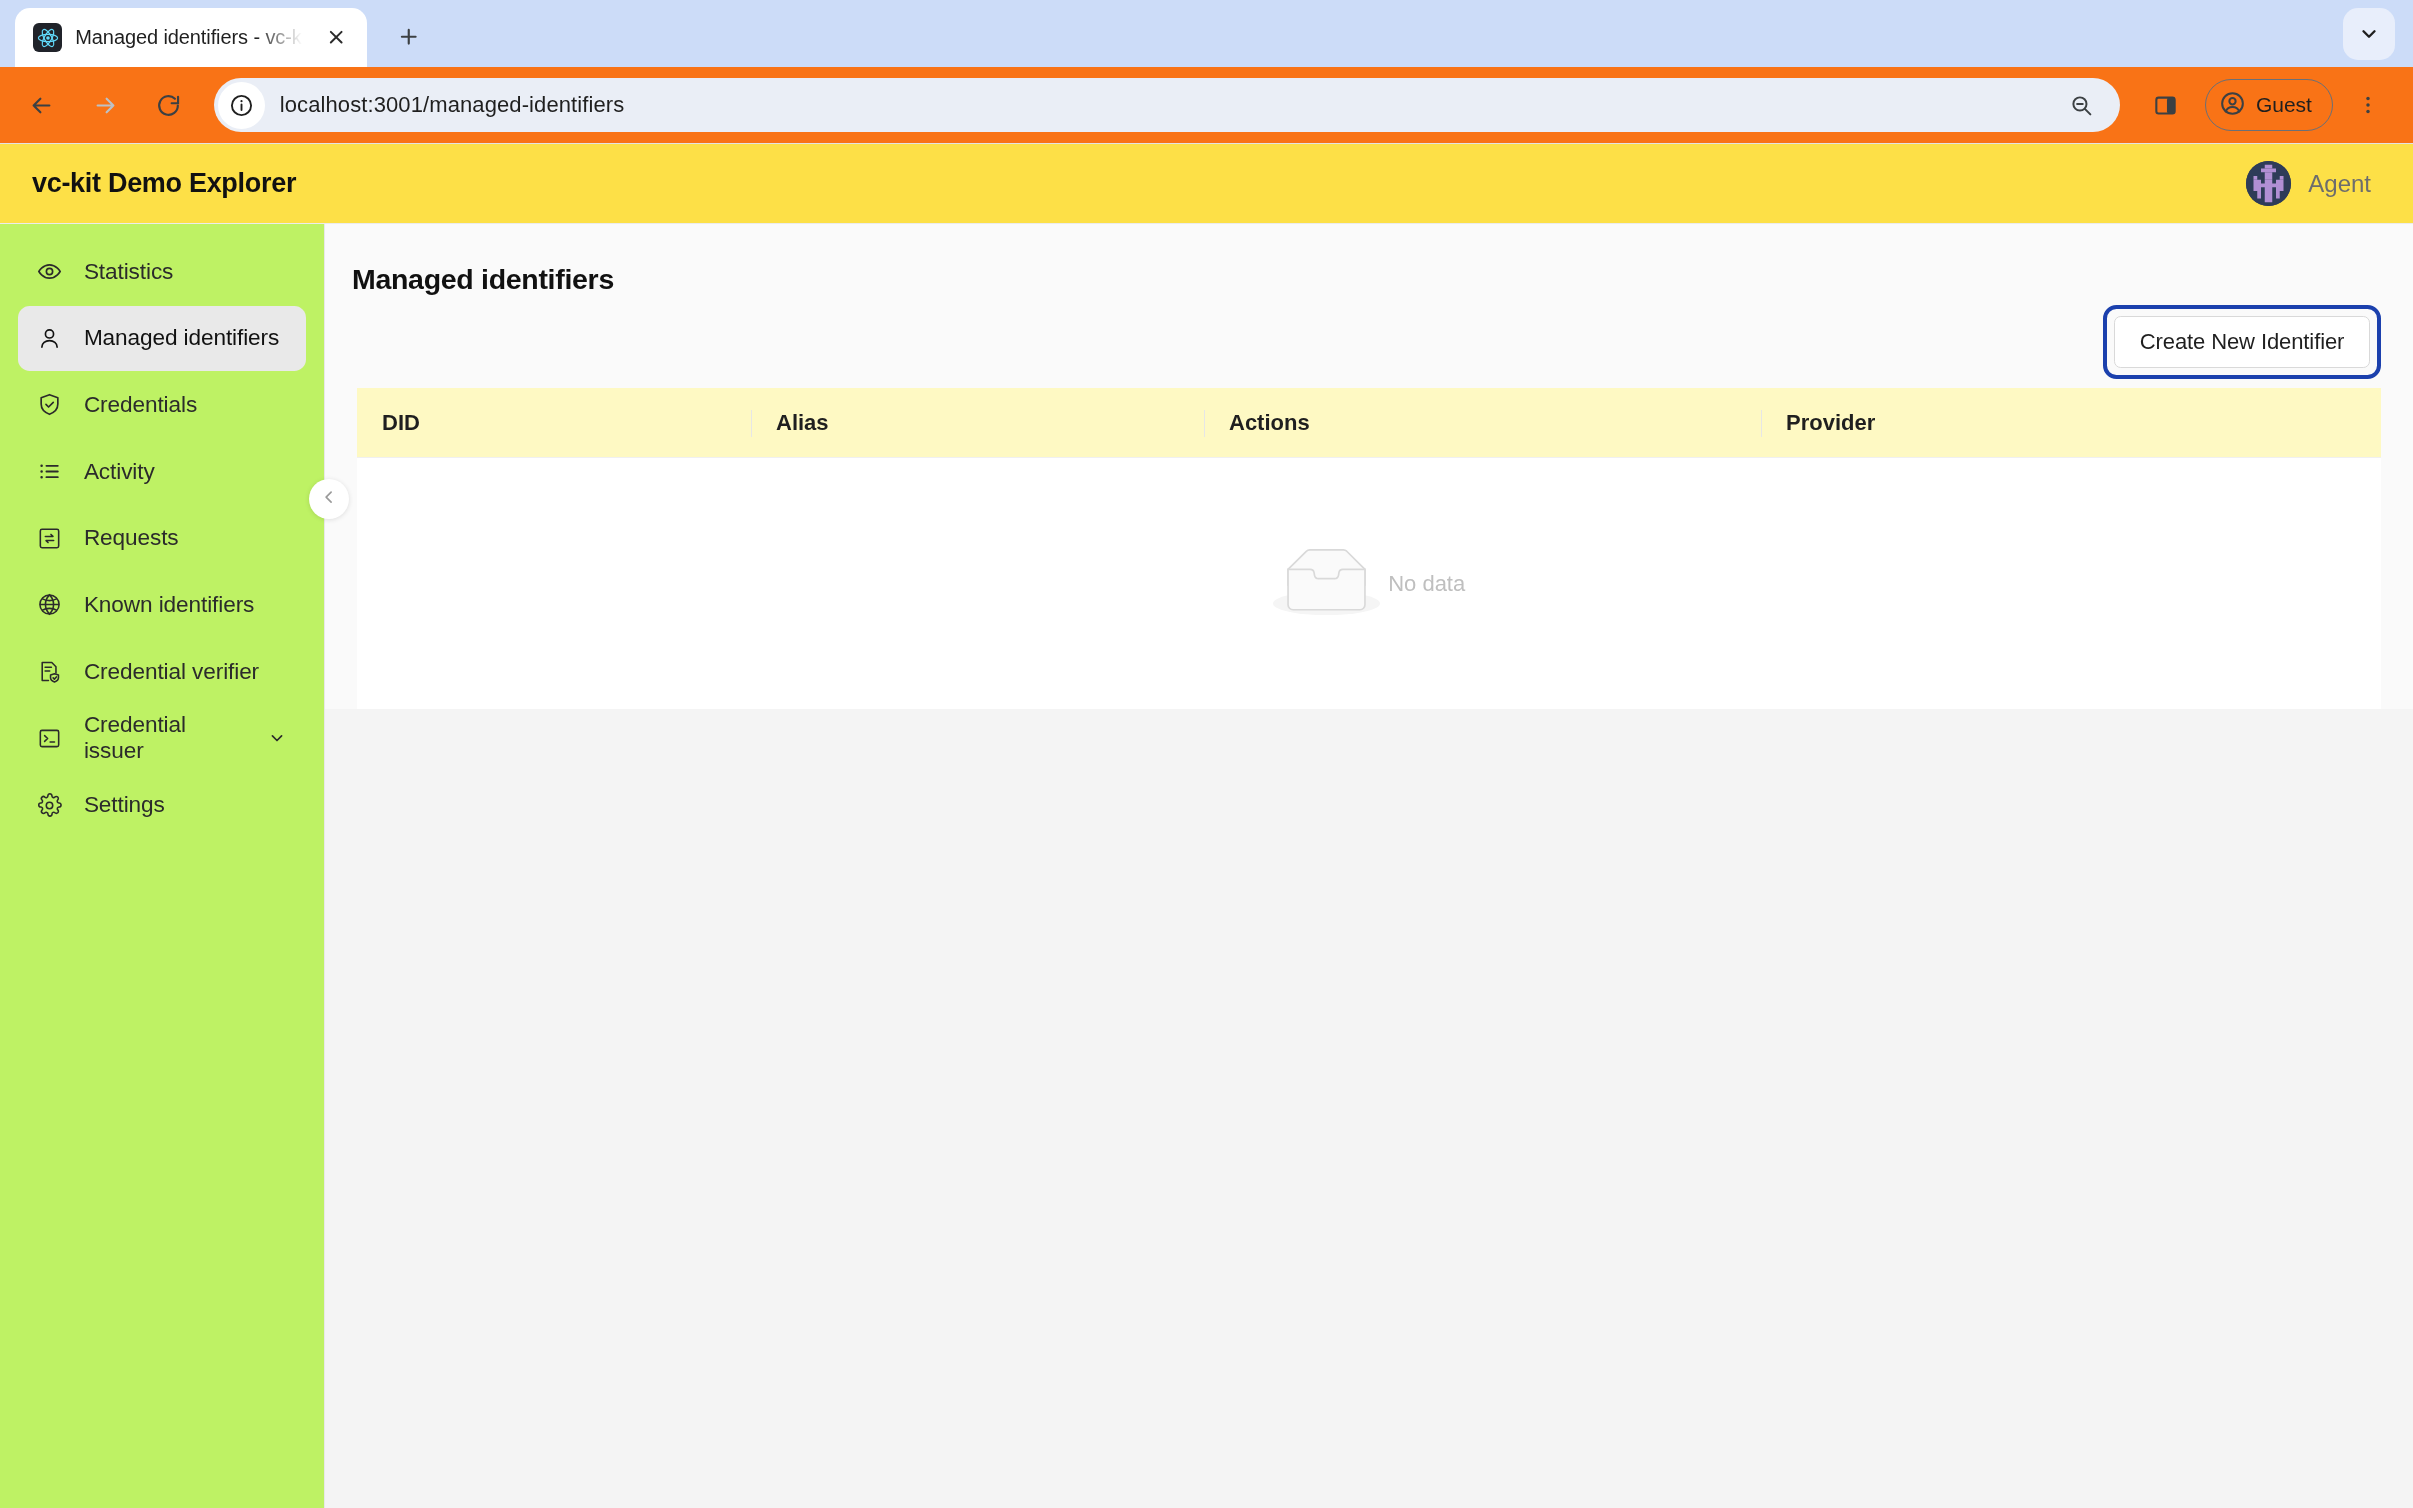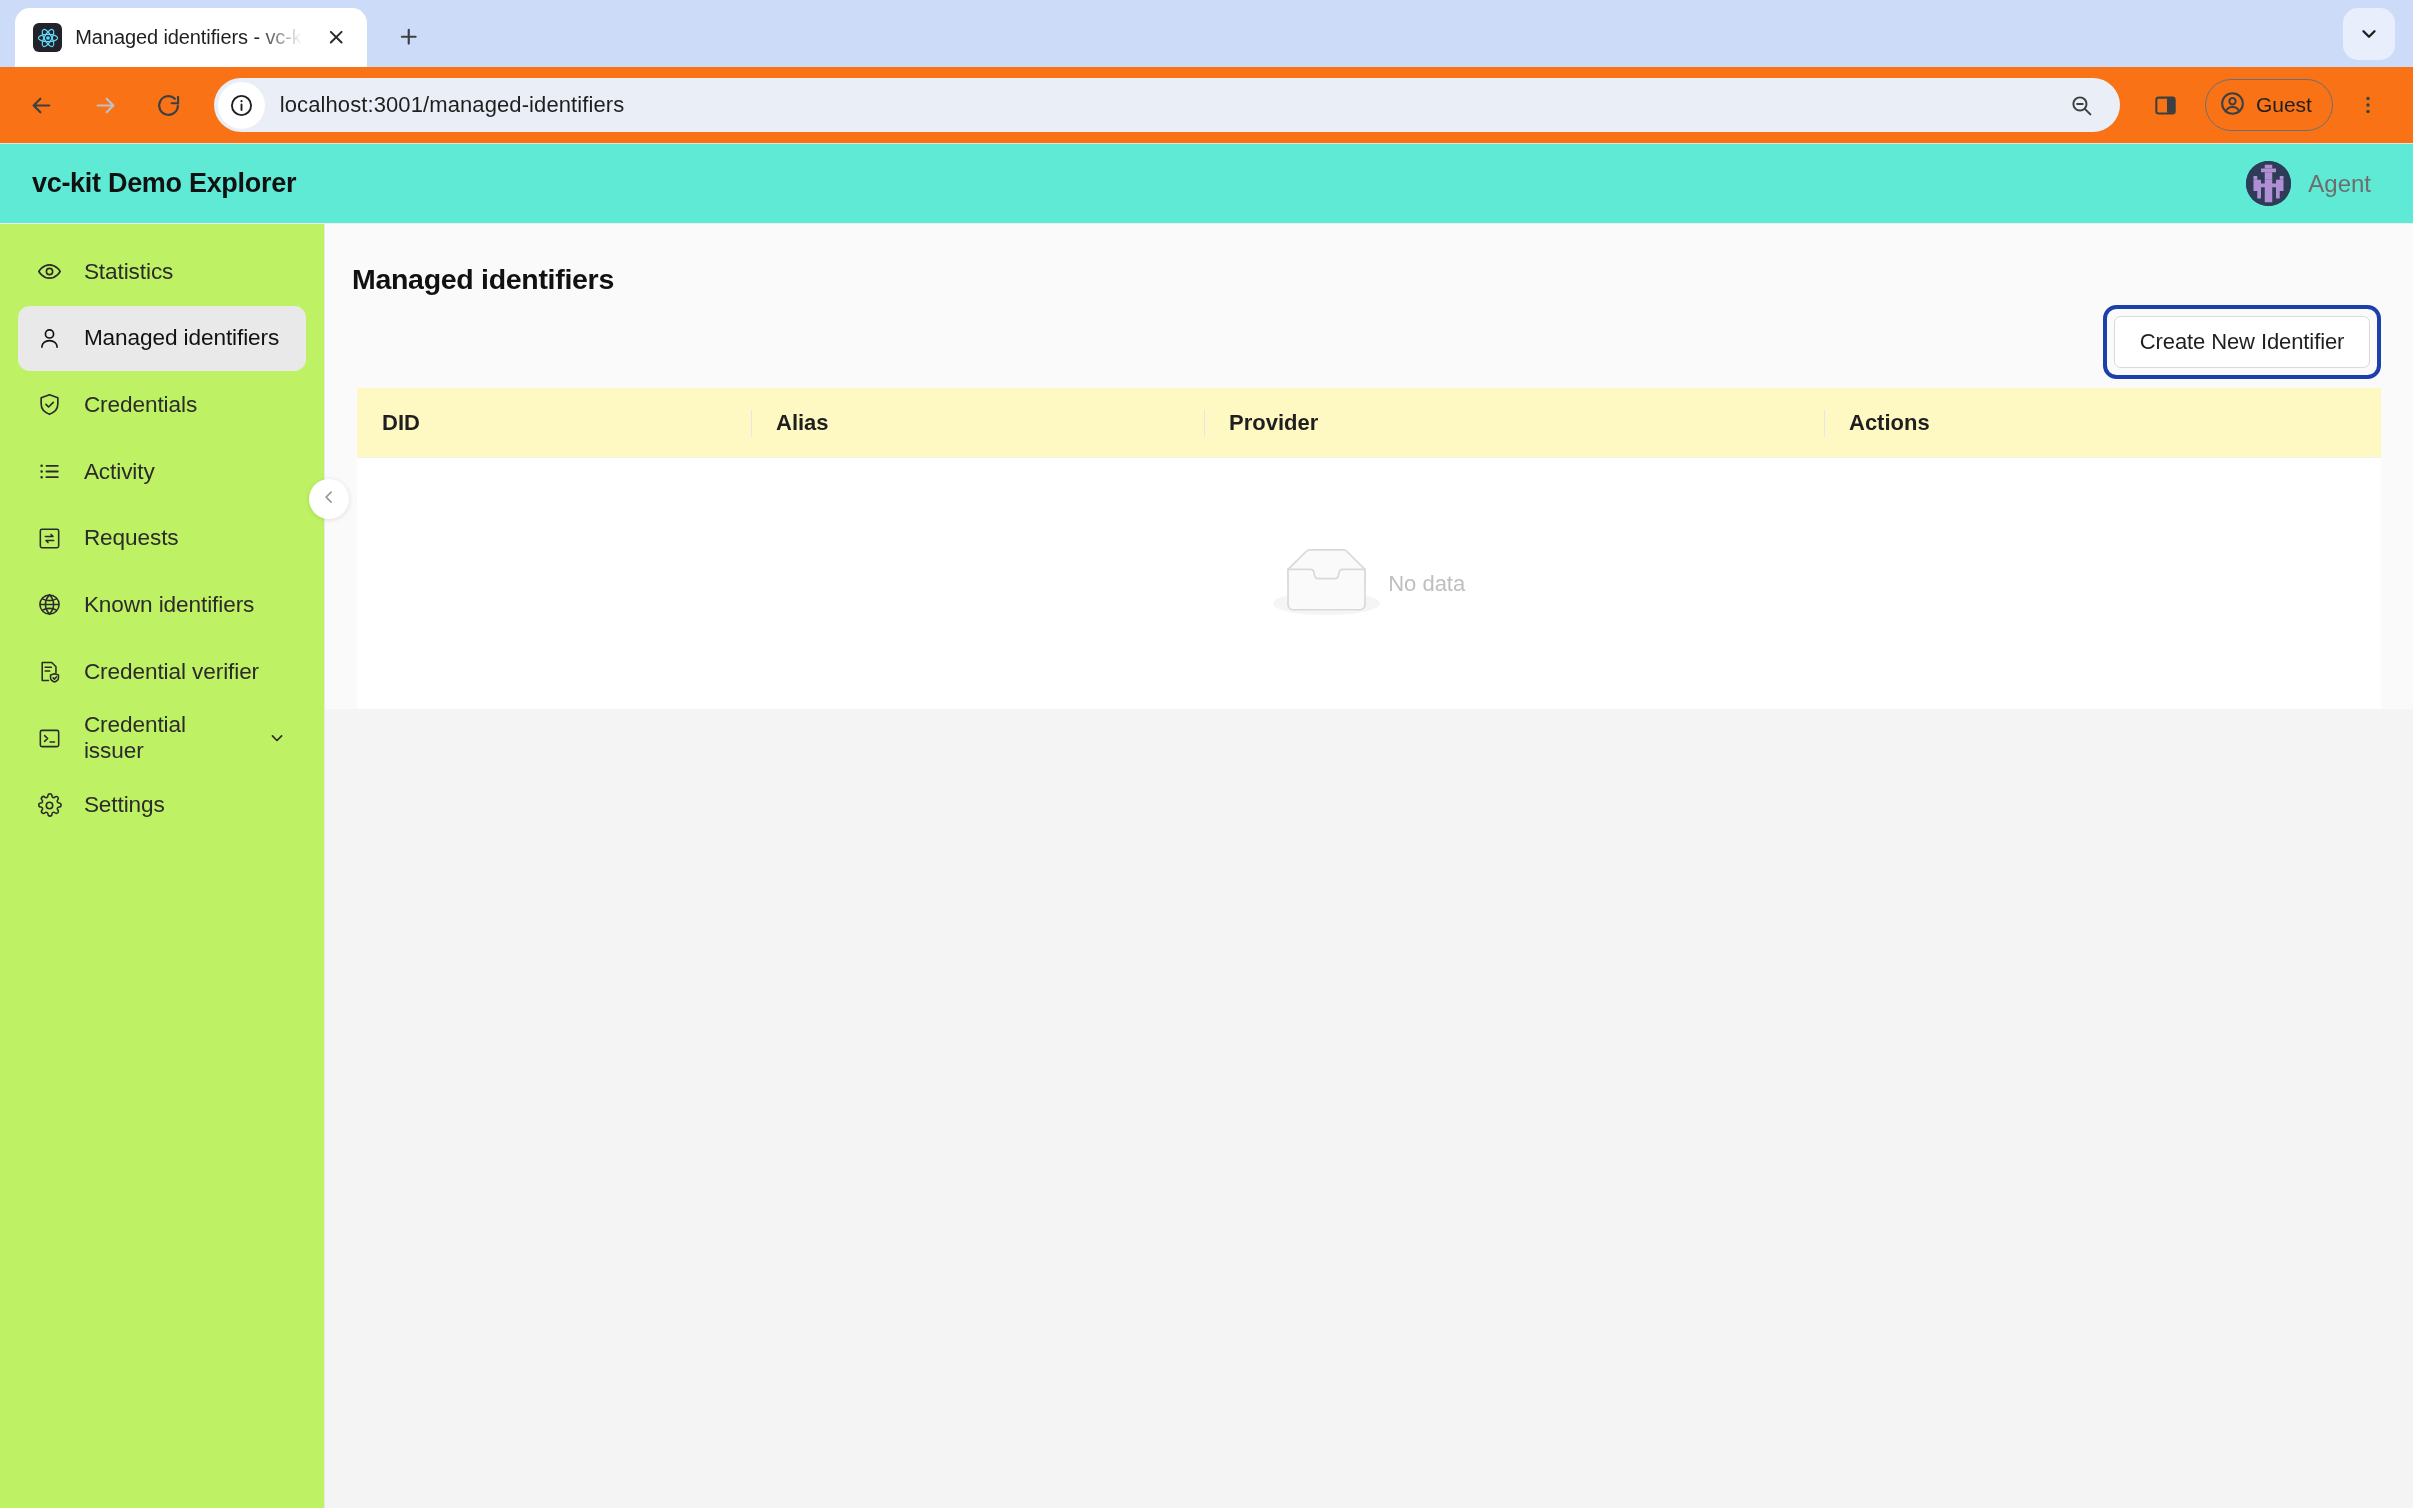--- a/index.html
+++ b/index.html
@@ -142,21 +142,21 @@
     width: 50px; height: 50px;
     display: flex; align-items: center; justify-content: center;
     flex: 0 0 50px;
   }
 
   
   .app { flex: 1 1 auto; display: flex; flex-direction: column; background: #f4f4f4; min-height: 0; }
 
   .app-header {
     height: 80px;
-    background: #5eead4;
+    background: #fde047;
     border-bottom: 0.8px solid #ececec;
     display: flex;
     align-items: center;
     justify-content: space-between;
     padding: 0 42px 0 32px;
     flex: 0 0 80px;
   }
   .app-title {
     font-size: 27px;
     font-weight: bold;
@@ -537,22 +537,22 @@
           <div class="toolbar-row">
             <div class="focus-ring">
               <button class="btn-create">Create New Identifier</button>
             </div>
           </div>
 
           <div class="table-wrap">
             <div class="table-header">
               <div class="th th-did">DID</div>
               <div class="th th-alias">Alias</div>
+              <div class="th th-actions">Actions</div>
               <div class="th th-provider">Provider</div>
-              <div class="th th-actions">Actions</div>
             </div>
             <div class="table-body">
               <div class="empty">
                 <span>
                   <svg width="107" height="75" viewBox="0 0 64 41">
                     <ellipse cx="32" cy="33" rx="32" ry="7" fill="#f5f5f5"></ellipse>
                     <path d="M55 12.7 44.1 1.8A3 3 0 0 0 42 1H22a3 3 0 0 0-2.1.9L9 12.7V22h46Z" fill="#fafafa" stroke="#d9d9d9" stroke-width="1"></path>
                     <path d="M9 12.7h13.2c1.2 0 2.2.9 2.4 2.1l.2 1.3c.2 1.2 1.2 2.1 2.4 2.1h9.6c1.2 0 2.2-.9 2.4-2.1l.2-1.3c.2-1.2 1.2-2.1 2.4-2.1H55v21.1a3 3 0 0 1-3 3H12a3 3 0 0 1-3-3Z" fill="#fafafa" stroke="#d9d9d9" stroke-width="1"></path>
                   </svg>
                 </span>

